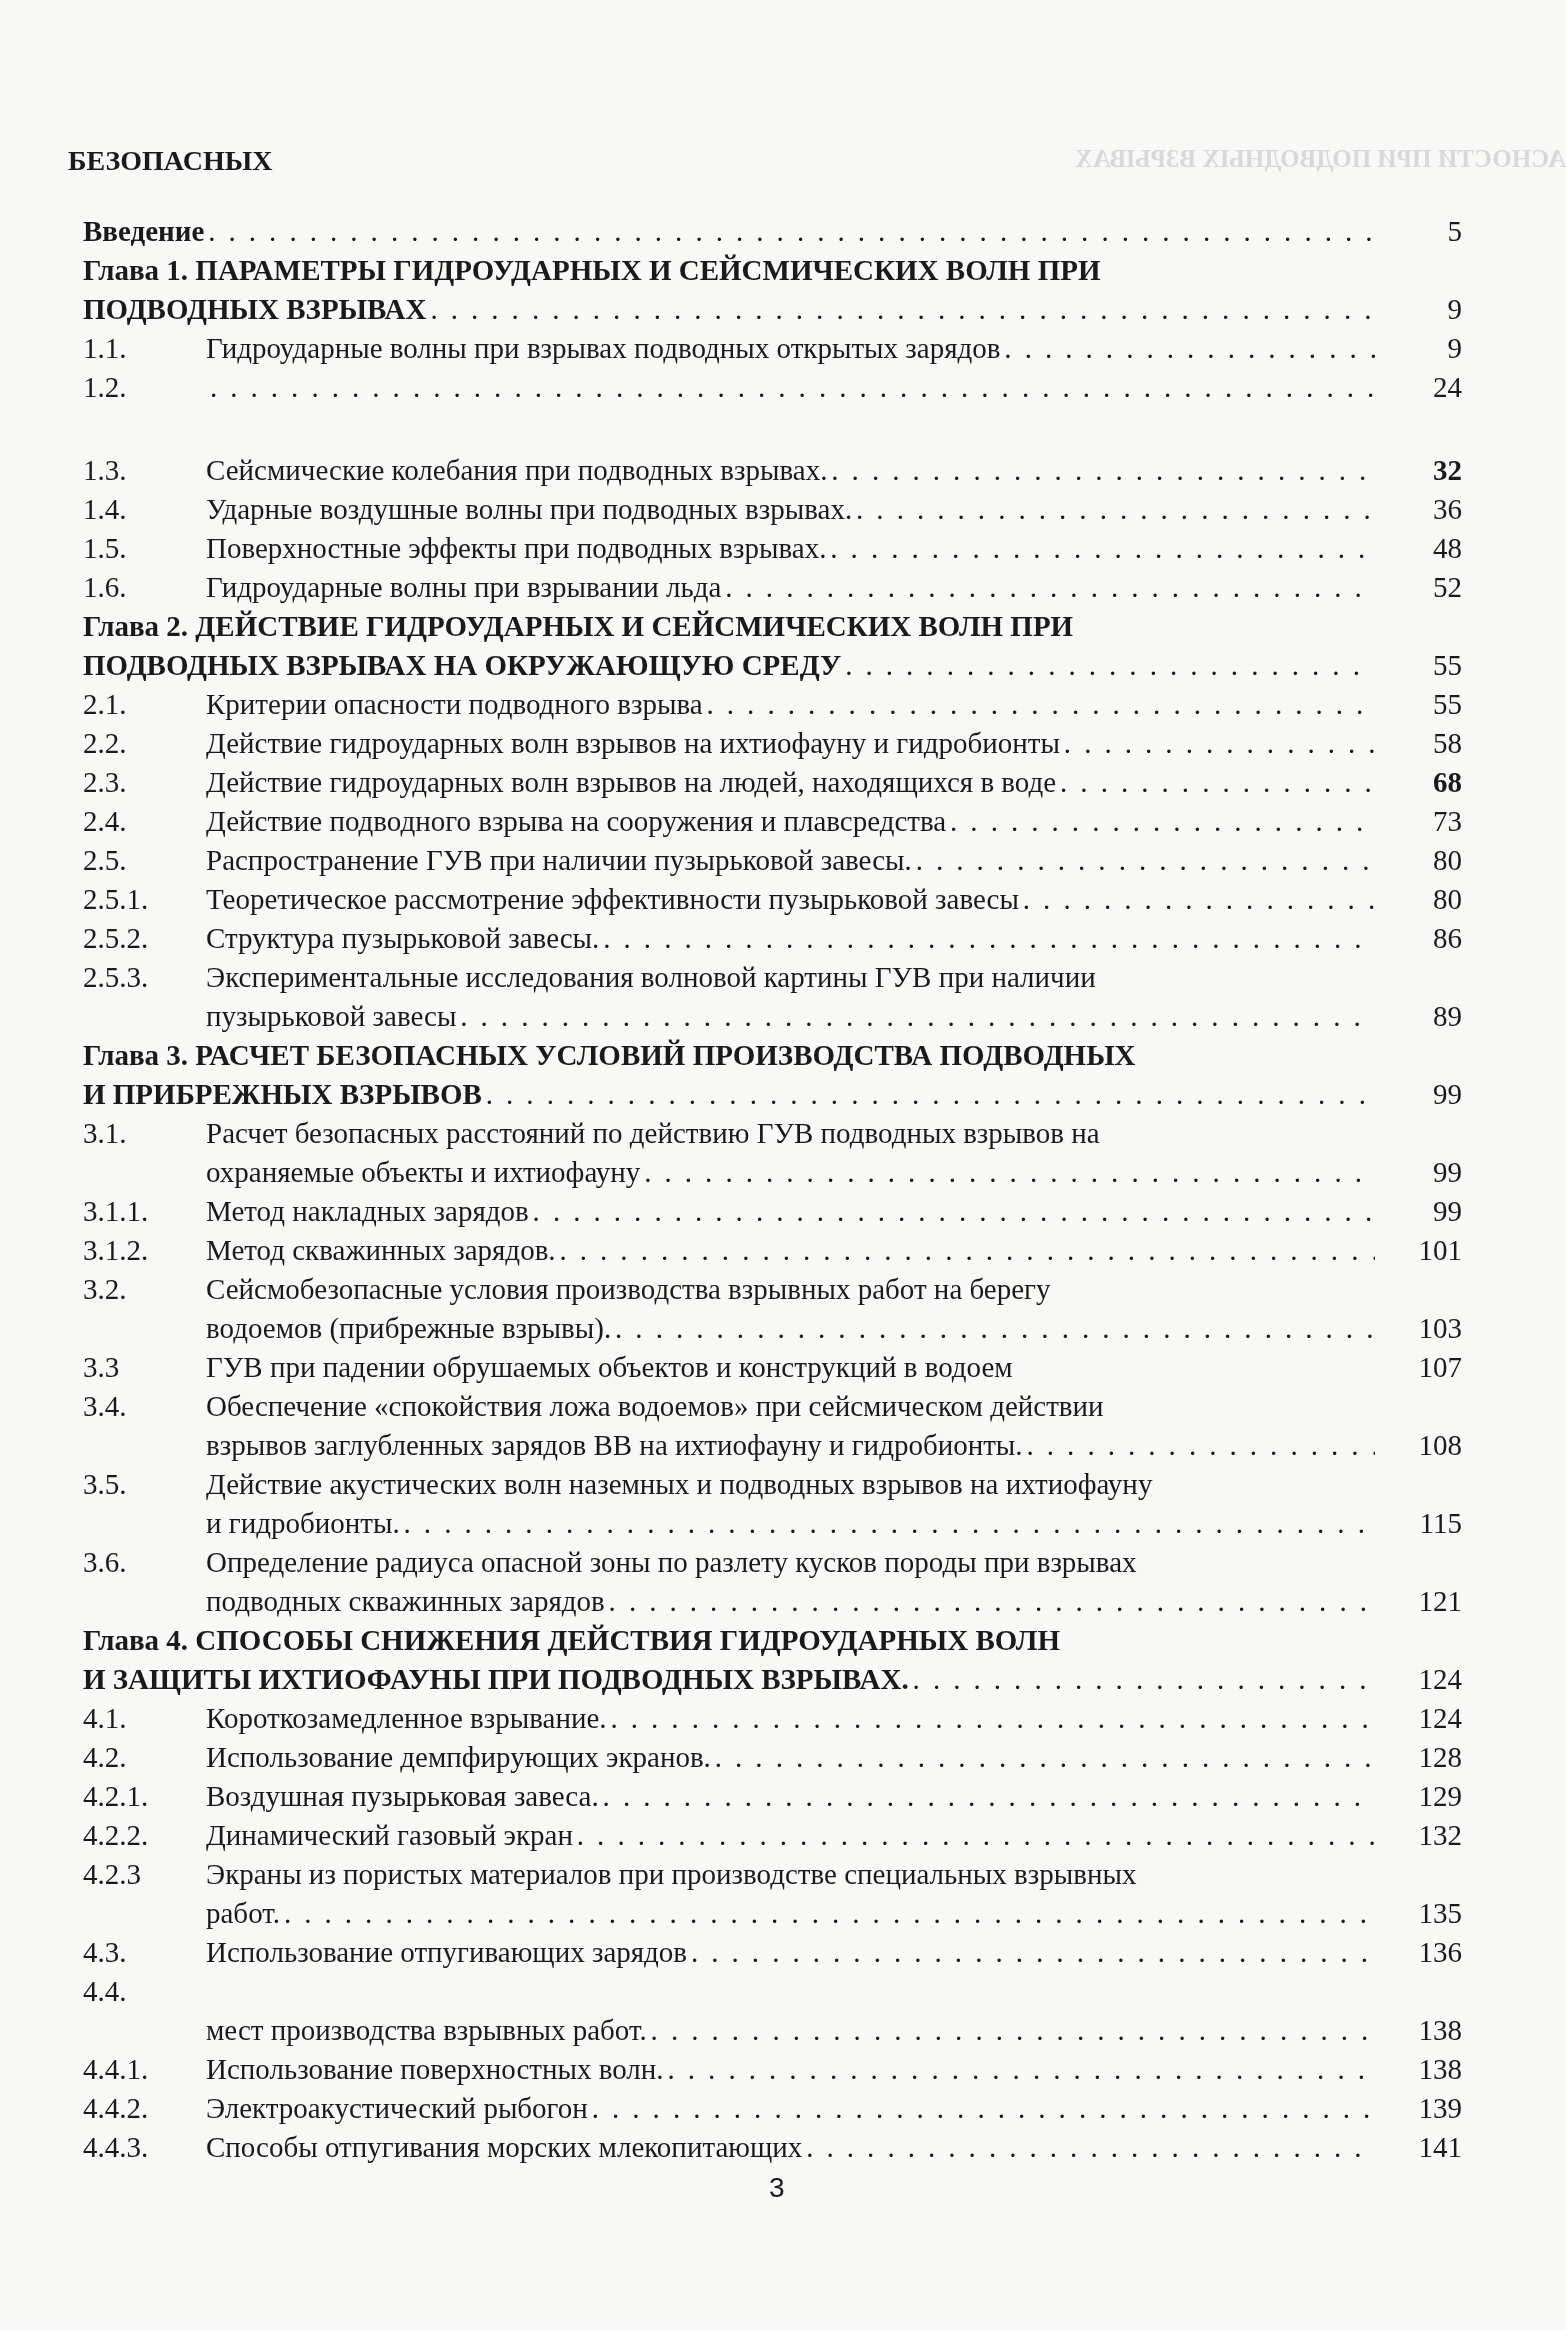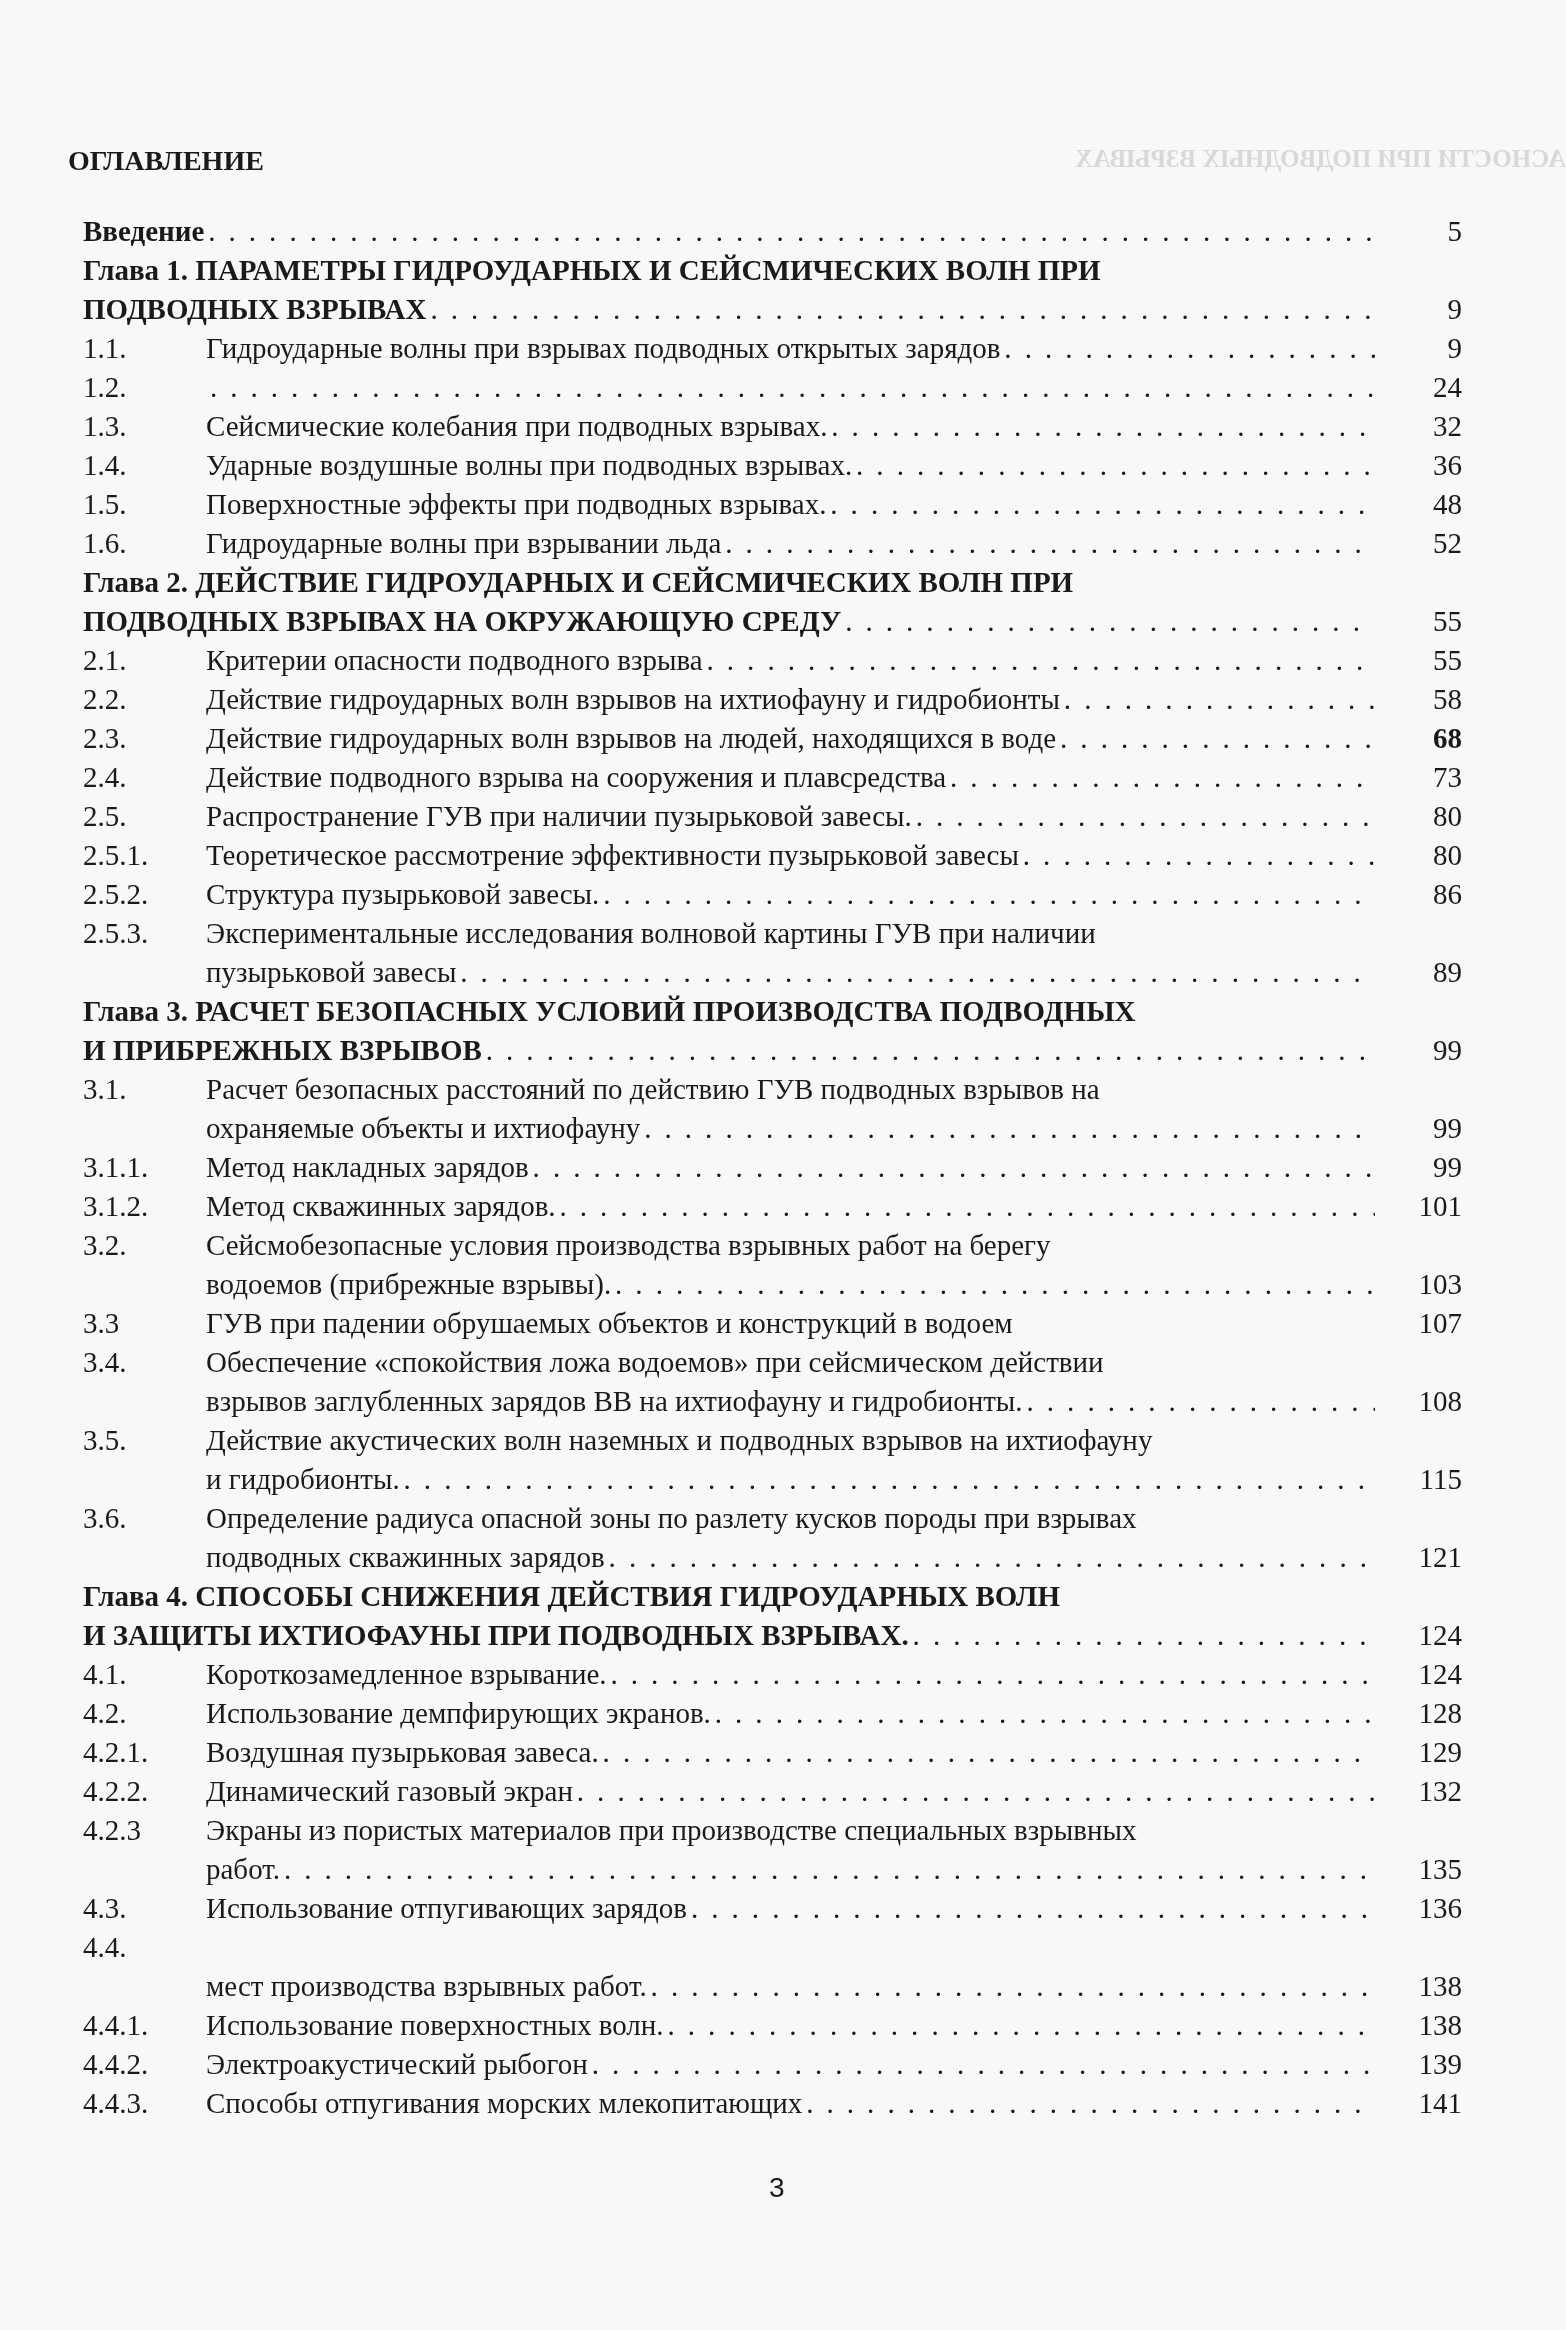--- a/index.html
+++ b/index.html
@@ -44,21 +44,21 @@
   .ghost {
     position:absolute; left:1075px; top:145px; font-size:25px; color:#d8d8d8;
     font-weight:bold; transform:scaleX(-1); white-space:nowrap;
   }
 </style>
 </head>
 <body>
 
 <div class="page">
   <div class="ghost">Глава 5. МЕРЫ БЕЗОПАСНОСТИ ПРИ ПОДВОДНЫХ ВЗРЫВАХ</div>
-  <div class="toc-title">ОГЛАВЛЕНИЕ</div>
+  <div class="toc-title">БЕЗОПАСНЫХ</div>
   <div class="toc" id="toc">
       <div>
         <div class="row chapter">
           <span class="text">
             <span class="t">Введение</span>
             <span class="d" style="font-weight: normal;"> . . . . . . . . . . . . . . . . . . . . . . . . . . . . . . . . . . . . . . . . . . . . . . . . . . . . . . . . . . . . . . . . . . . . . . . . . . . . . . . . . . . . . . . . . . . . . . . . . . . . . . . . . . . . . . . . . . . . . . . . . . . . . . . . . . . . . . . . . . . . . . . . . . . . . . . . . . . . . . . . . . . . . . . . . . . . . . . . . . . . . . . . . . . . . . . . . . . . . . . .</span>
           </span>
           <span class="page-no" style="font-weight: normal;">5</span>
         </div>
       </div>
@@ -93,21 +93,21 @@
           <span class="page-no" style="font-weight: normal;">24</span>
         </div>
       </div>
       <div>
         <div class="row">
           <span class="num">1.3.</span>
           <span class="text">
             <span class="t">Сейсмические колебания при подводных взрывах.</span>
             <span class="d" style="font-weight: normal;"> . . . . . . . . . . . . . . . . . . . . . . . . . . . . . . . . . . . . . . . . . . . . . . . . . . . . . . . . . . . . . . . . . . . . . . . . . . . . . . . . . . . . . . . . . . . . . . . . . . . . . . . . . . . . . . . . . . . . . . . . . . . . . . . . . . . . . . . . . . . . . . . . . . . . . . . . . . . . . . . . . . . . . . . . . . . . . . . . . . . . . . . . . . . . . . . . . . . . . . . .</span>
           </span>
-          <span class="page-no" style="font-weight: normal;">32</span>
+          <span class="page-no" style="font-weight: bold; margin-top: 44px;">32</span>
         </div>
       </div>
       <div>
         <div class="row">
           <span class="num">1.4.</span>
           <span class="text">
             <span class="t">Ударные воздушные волны при подводных взрывах.</span>
             <span class="d" style="font-weight: normal;"> . . . . . . . . . . . . . . . . . . . . . . . . . . . . . . . . . . . . . . . . . . . . . . . . . . . . . . . . . . . . . . . . . . . . . . . . . . . . . . . . . . . . . . . . . . . . . . . . . . . . . . . . . . . . . . . . . . . . . . . . . . . . . . . . . . . . . . . . . . . . . . . . . . . . . . . . . . . . . . . . . . . . . . . . . . . . . . . . . . . . . . . . . . . . . . . . . . . . . . . .</span>
           </span>
           <span class="page-no" style="font-weight: normal;">36</span>

